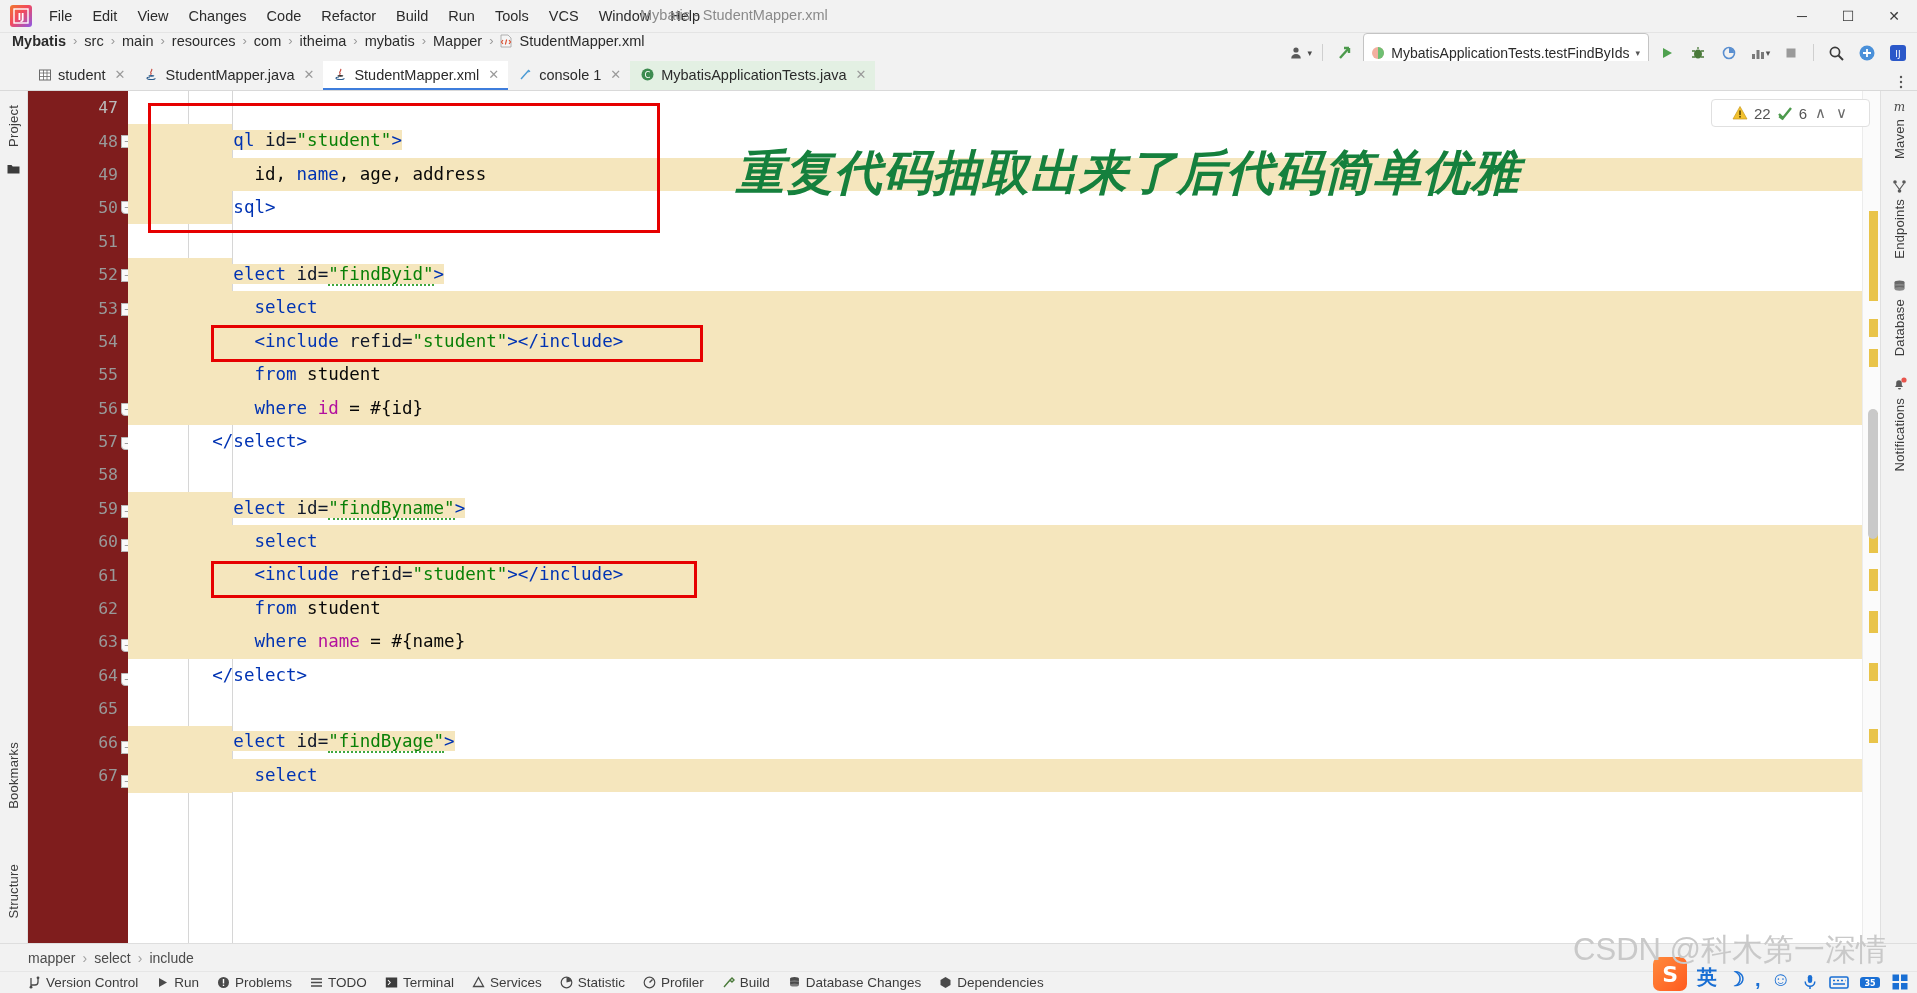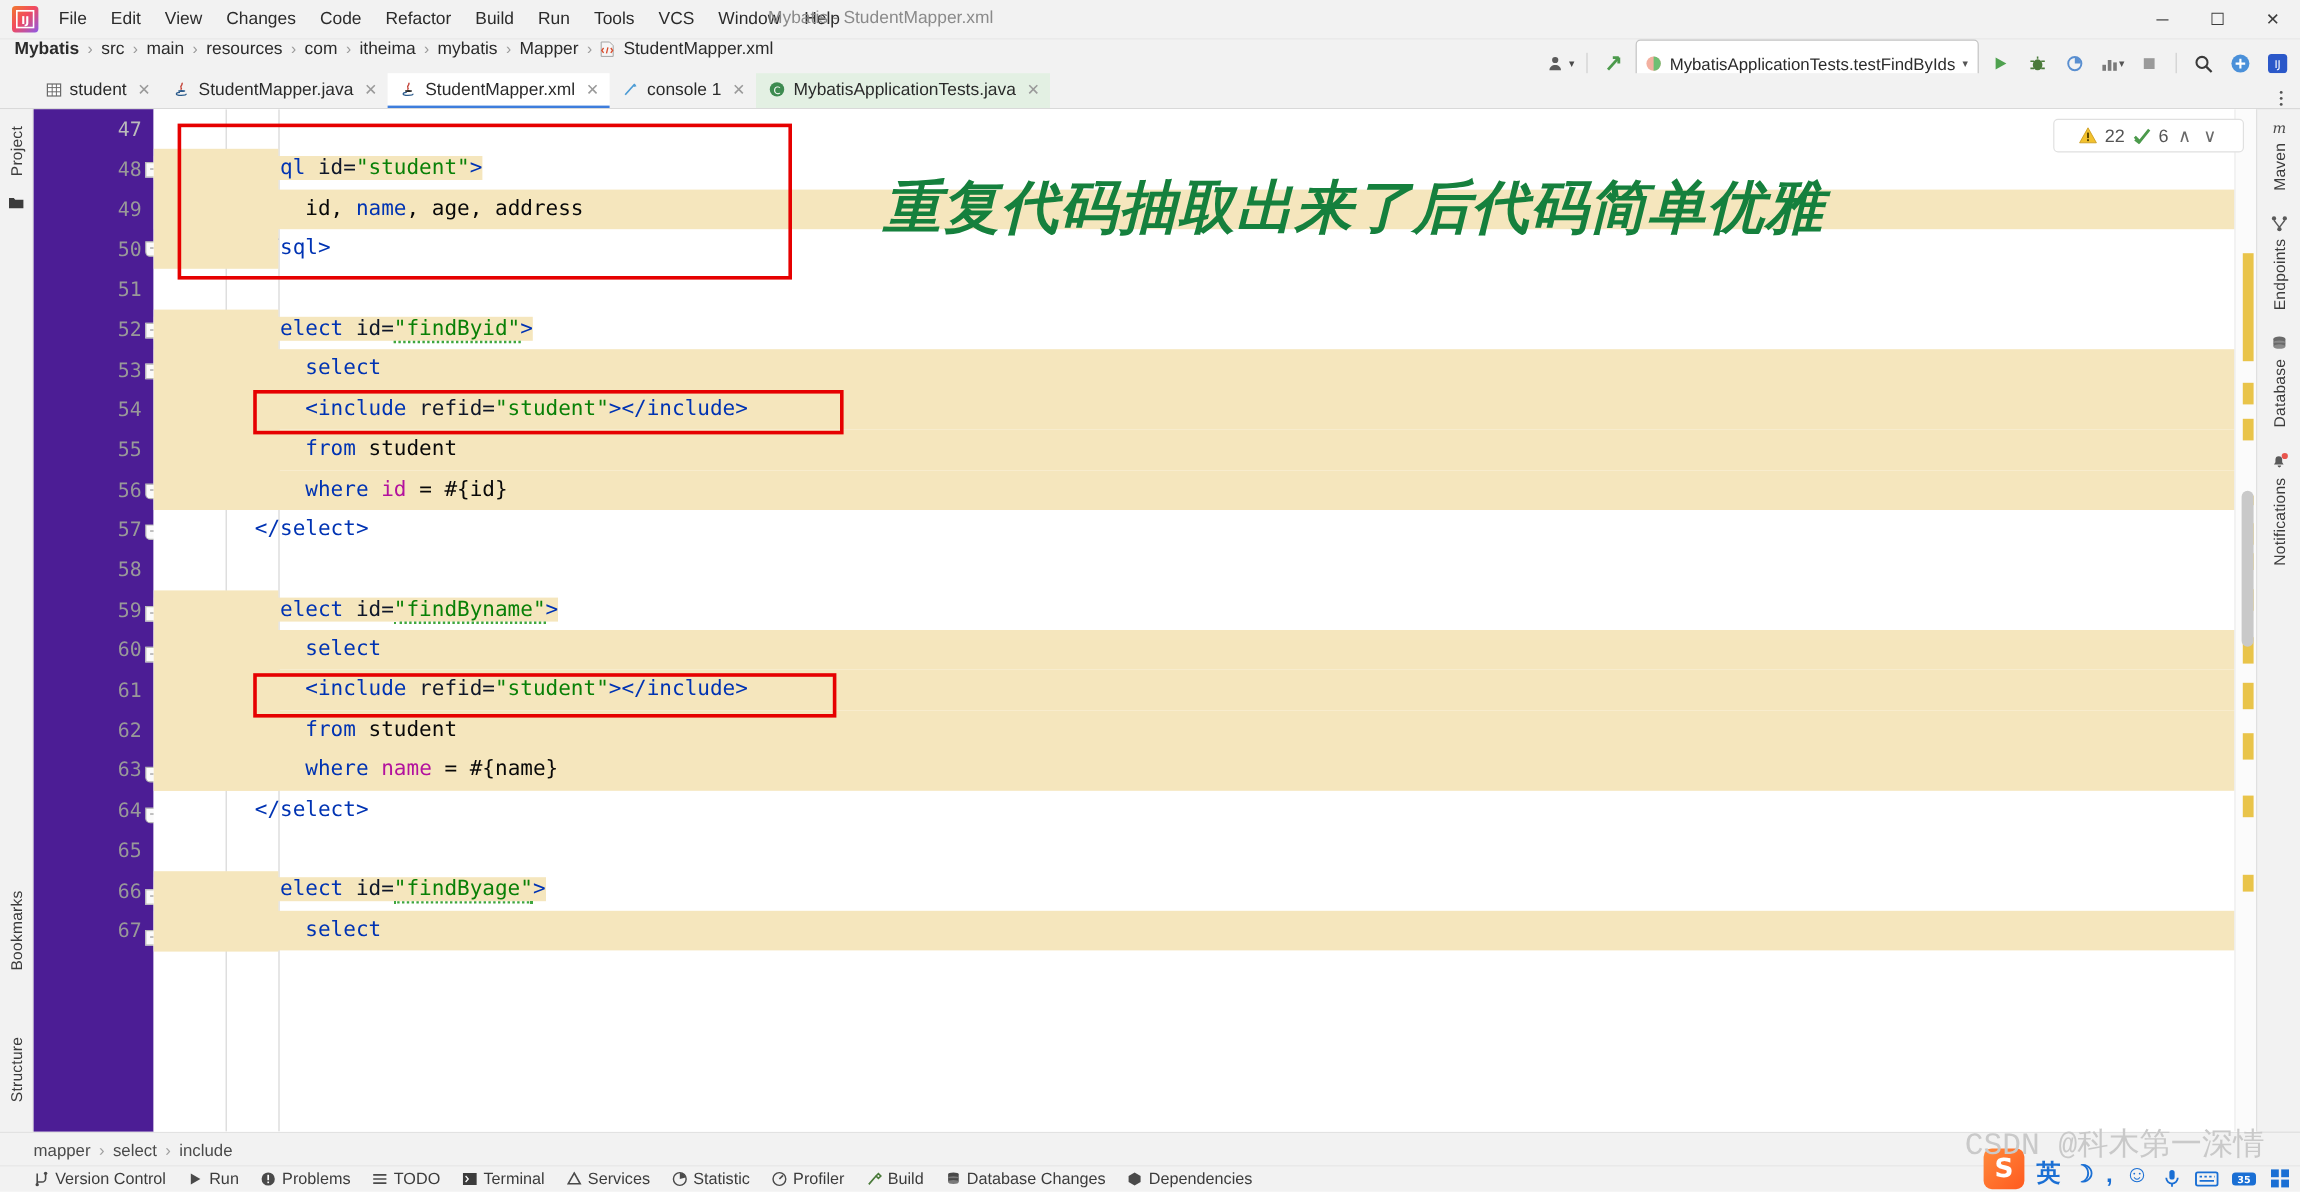--- a/index.html
+++ b/index.html
@@ -63,21 +63,21 @@
   .vlabel { writing-mode:vertical-rl; transform:rotate(180deg);
     font-size:13px; color:#3c3c3c; letter-spacing:0.2px; white-space:nowrap; }
   .strip-item { display:flex; flex-direction:column-reverse; align-items:center; gap:6px; padding:8px 0; }
 
   .rightstrip { width:37px; background:#f2f2f2; border-left:1px solid #e0e0e0;
     display:flex; flex-direction:column; align-items:center; padding-top:8px; gap:20px; }
   .rstrip-item { display:flex; flex-direction:column; align-items:center; gap:5px; position:relative; }
 
   
   .editor-wrap { flex:1 1 auto; display:flex; background:#fff; position:relative; min-width:0; }
-  .gutter { width:100px; background:#4c1d95; position:relative; flex:0 0 100px; }
+  .gutter { width:100px; background:#7f1d1d; position:relative; flex:0 0 100px; }
   .gutter-line { height:33.4px; display:flex; align-items:center; justify-content:flex-end;
     padding-right:10px; color:#999999; font-size:16.5px;
     font-family:"DejaVu Sans Mono", monospace; }
   .codecol { flex:1 1 auto; position:relative; overflow:hidden; background:#fff; }
   .codeline { height:33.4px; line-height:33.4px; white-space:pre;
     font-family:"DejaVu Sans Mono", monospace; font-size:17.5px; position:relative; }
   .hl { background:#f5e6bd; }
   .tag    { color:#0033b3; }
   .attr   { color:#0f172a; }
   .val    { color:#098007; }
@@ -122,21 +122,21 @@
   
   .tray { position:absolute; right:0; bottom:0; height:53px; width:330px;
      display:flex; align-items:flex-end; justify-content:flex-end; gap:10px;
      padding:0 8px 2px 0; }
   .tray-ico { color:#1a6fd4; font-size:20px; font-weight:bold; }
   .sogou { width:34px; height:34px; border-radius:7px;
      background:linear-gradient(135deg,#ff8a3c,#ff5a1f); color:#fff;
      display:flex; align-items:center; justify-content:center;
      font-size:22px; font-weight:bold; font-family:"DejaVu Sans", sans-serif; }
   .watermark { position:absolute; right:30px; bottom:22px; color:#c9c9c9;
-     font-size:26px; white-space:nowrap;font-family:Liberation Mono, monospace; }
+     font-size:31px; white-space:nowrap; }
 
   .svgico { display:block; }
 </style>
 </head>
 <body>
 
 <div class="app">
 
   <div class="titlebar">
     <div class="logo">

